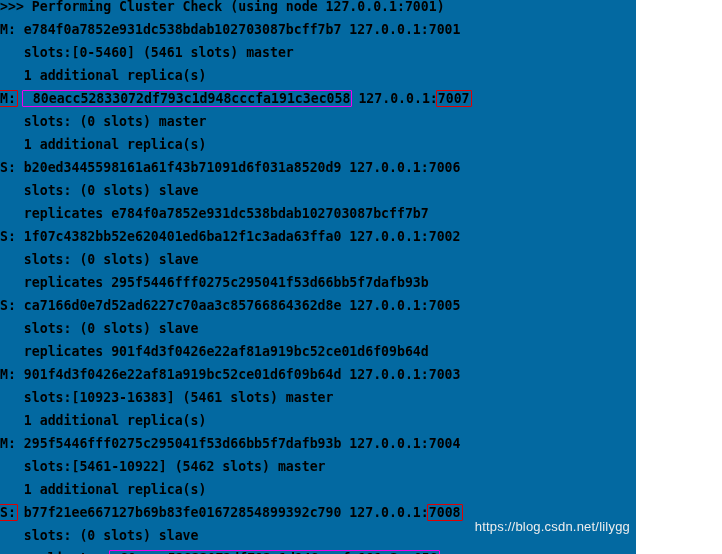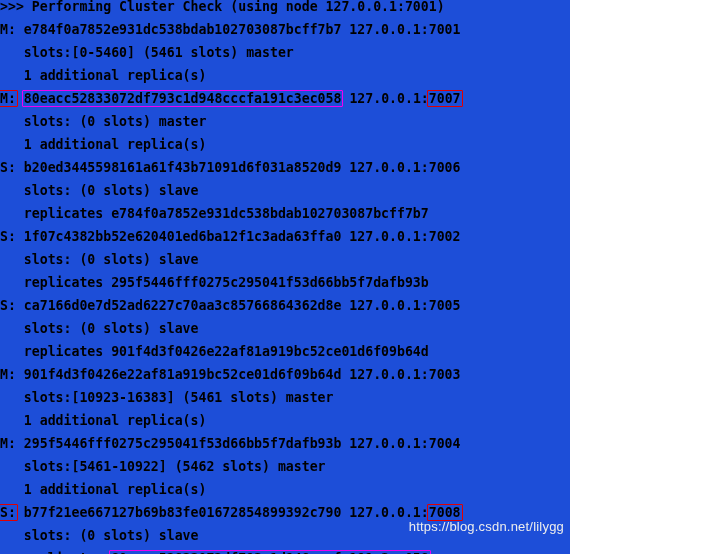--- a/index.html
+++ b/index.html
@@ -3,23 +3,23 @@
 <meta charset="utf-8">
 <title>Redis Cluster Check Terminal Output</title>
 <style>
   html, body {
     margin: 0;
     padding: 0;
     background: #ffffff;
   }
   #screen {
     position: relative;
-    width: 570px;
+    width: 636px;
     height: 554px;
-    background: #1d4ed8;
+    background: #0369a1;
     overflow: hidden;
     font-family: "DejaVu Sans Mono", "Liberation Mono", monospace;
     font-size: 13.2px;
     font-weight: bold;
     line-height: 23px;
     letter-spacing: 0px;
     color: #000000;
   }
   #term {
     position: absolute;
@@ -38,21 +38,21 @@
   
   .box-red {
     border: 1.6px solid #e00000;
     padding: 0px 1px 0px 1px;
     margin: 0 -2px;
     border-radius: 1px;
     box-sizing: border-box;
   }
   .box-magenta {
     border: 1.6px solid #f000f0;
-    padding: 0px 1px 0px 1px;
+    padding: 0px 1px 0px 10px;
     margin: 0 -2px;
     border-radius: 1px;
     box-sizing: border-box;
   }
   .watermark {
     position: absolute;
     right: 6px;
     bottom: 16px;
     font-family: "Liberation Sans", sans-serif;
     font-size: 13px;

